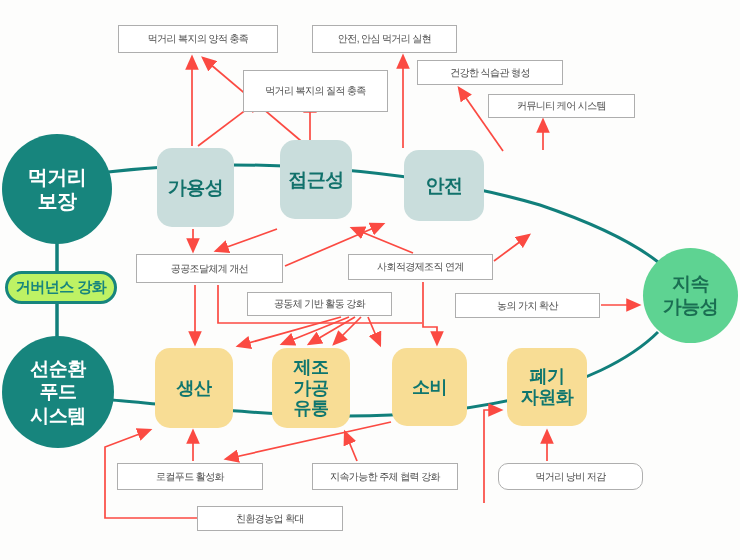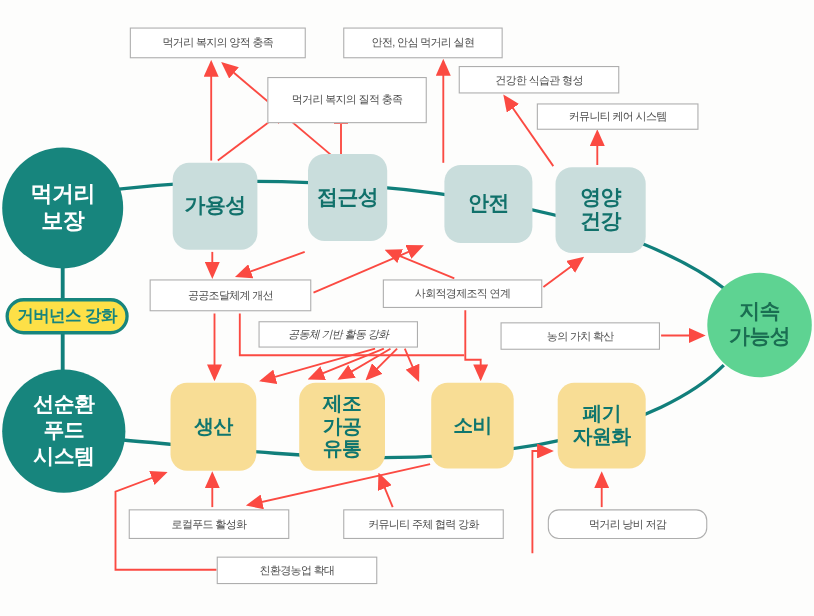--- a/index.html
+++ b/index.html
@@ -5,21 +5,21 @@
   html,body{margin:0;padding:0;background:#fdfdfc;}
   .stage{position:relative;width:740px;height:560px;background:#fdfdfc;overflow:hidden;
          font-family:"Liberation Sans","DejaVu Sans",sans-serif;}
   .layer{position:absolute;left:0;top:0;width:740px;height:560px;}
   .node{position:absolute;display:flex;align-items:center;justify-content:center;
         text-align:center;white-space:pre-line;box-sizing:border-box;}
   .circle-teal{background:#17857d;color:#ffffff;border-radius:50%;
                font-weight:bold;font-size:20px;line-height:1.22;letter-spacing:-0.5px;}
   .circle-green{background:#5ed392;color:#1a6e52;border-radius:50%;
                 font-weight:bold;font-size:19px;line-height:1.2;letter-spacing:-0.5px;}
-  .oval{background:#fde047;border:3px solid #17857d;border-radius:20px;
+  .oval{background:#bef264;border:3px solid #17857d;border-radius:20px;
         color:#17857d;font-weight:bold;font-size:15px;letter-spacing:-0.5px;}
   .pillar{background:#c9dddc;border-radius:15px;color:#11716b;
           font-weight:bold;font-size:19px;line-height:1.15;letter-spacing:-0.5px;}
   .stagebox{background:#f8dd95;border-radius:15px;color:#0f766e;
             font-weight:bold;font-size:18px;line-height:1.15;letter-spacing:-0.5px;}
   .label{background:#ffffff;border:1px solid #aeaeae;color:#4c4c4c;
          font-size:10px;letter-spacing:-0.6px;}
 </style>
 </head>
 <body>
@@ -84,40 +84,38 @@
   <div class="node circle-teal" style="left:2px;top:336px;width:112px;height:112px;font-size:19px;">선순환
 푸드
 시스템</div>
 
   <div class="node circle-green" style="left:643px;top:248px;width:95px;height:95px;">지속
 가능성</div>
 
   <div class="node pillar" style="left:157px;top:148px;width:77px;height:79px;">가용성</div>
   <div class="node pillar" style="left:280px;top:140px;width:72px;height:79px;">접근성</div>
   <div class="node pillar" style="left:388px;top:150px;width:80px;height:71px;margin-left:16px;">안전</div>
-  <div class="node pillar" style="left:505px;top:152px;width:82px;height:78px;">영양
-건강</div>
 
   <div class="node stagebox" style="left:155px;top:348px;width:78px;height:80px;">생산</div>
   <div class="node stagebox" style="left:272px;top:348px;width:78px;height:80px;">제조
 가공
 유통</div>
   <div class="node stagebox" style="left:392px;top:348px;width:75px;height:78px;">소비</div>
   <div class="node stagebox" style="left:507px;top:348px;width:80px;height:78px;">폐기
 자원화</div>
 
   <div class="node label" style="left:118px;top:25px;width:160px;height:28px;">먹거리 복지의 양적 충족</div>
   <div class="node label" style="left:312px;top:25px;width:145px;height:28px;">안전, 안심 먹거리 실현</div>
   <div class="node label" style="left:243px;top:70px;width:145px;height:42px;">먹거리 복지의 질적 충족</div>
   <div class="node label" style="left:417px;top:60px;width:146px;height:25px;">건강한 식습관 형성</div>
   <div class="node label" style="left:488px;top:94px;width:147px;height:24px;">커뮤니티 케어 시스템</div>
 
   <div class="node label" style="left:136px;top:254px;width:147px;height:29px;">공공조달체계 개선</div>
   <div class="node label" style="left:348px;top:254px;width:145px;height:26px;">사회적경제조직 연계</div>
-  <div class="node label" style="left:235px;top:292px;width:145px;height:24px;font-style:italic;">공동체 기반 활동 강화</div>
+  <div class="node label" style="left:247px;top:292px;width:145px;height:24px;">공동체 기반 활동 강화</div>
   <div class="node label" style="left:455px;top:293px;width:145px;height:25px;">농의 가치 확산</div>
 
   <div class="node label" style="left:117px;top:463px;width:146px;height:27px;">로컬푸드 활성화</div>
-  <div class="node label" style="left:312px;top:463px;width:146px;height:27px;">커뮤니티 주체 협력 강화</div>
+  <div class="node label" style="left:312px;top:463px;width:146px;height:27px;">지속가능한 주체 협력 강화</div>
   <div class="node label" style="left:197px;top:506px;width:146px;height:25px;">친환경농업 확대</div>
   <div class="node label" style="left:498px;top:463px;width:145px;height:27px;border-radius:10px;">먹거리 낭비 저감</div>
 
 </div>
 
 </body></html>

